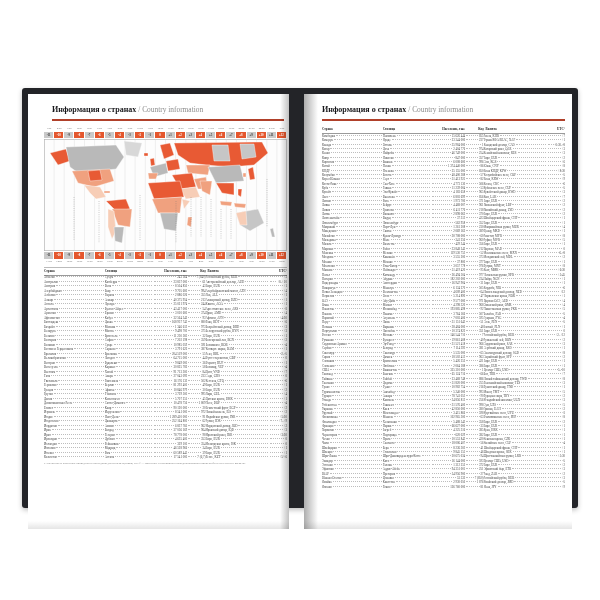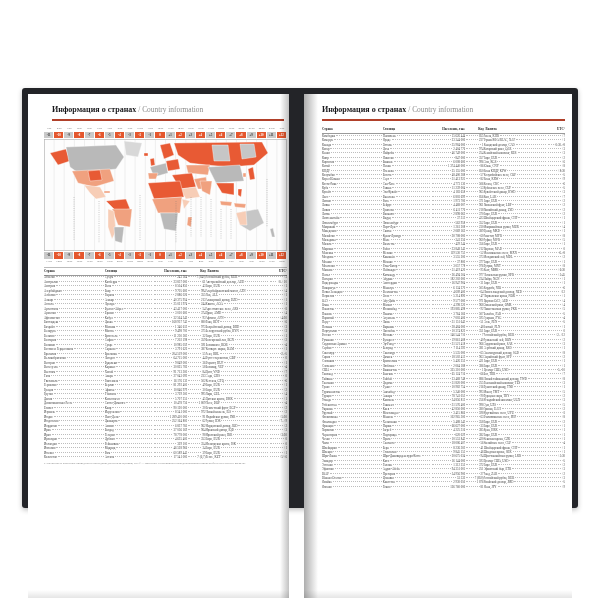--- a/index.html
+++ b/index.html
@@ -1,18 +1,18 @@
 <!DOCTYPE html>
 <html><head>
 <meta charset="utf-8">
 <style>
   html,body{margin:0;padding:0;}
   body{width:600px;height:600px;background:#ffffff;font-family:"Liberation Serif", serif;position:relative;overflow:hidden;}
   .book{position:absolute;left:22px;top:88px;width:556px;height:420px;background:#232428;border-radius:3px;box-shadow:0 2px 5px rgba(0,0,0,.25);}
-  .page{position:absolute;top:6px;height:504px;background:#fff;overflow:hidden;}
+  .page{position:absolute;top:6px;height:435px;background:#fff;overflow:hidden;}
   .page.left{left:6px;width:261px;}
   .page.right{left:282px;width:268px;}
   .page.left::after{content:'';position:absolute;top:0;right:0;width:9px;height:100%;background:linear-gradient(to right,rgba(0,0,0,0),rgba(0,0,0,.24));z-index:9;}
   .page.right::before{content:'';position:absolute;top:0;left:0;width:14px;height:100%;background:linear-gradient(to right,rgba(0,0,0,.32),rgba(0,0,0,0));z-index:9;}
   .bshade{position:absolute;bottom:0;left:0;right:0;height:8px;background:linear-gradient(to top,rgba(0,0,0,.10),rgba(0,0,0,0));z-index:8;}
   .ptitle{position:absolute;top:11px;font-size:8px;font-weight:bold;color:#17171a;white-space:nowrap;}
   .ptitle .en{font-weight:normal;color:#8b8b8b;font-size:7.4px;}
   .rule{position:absolute;top:25px;height:1.6px;background:#b0402a;}
   
   .strip{position:absolute;left:16px;width:243px;display:flex;}

